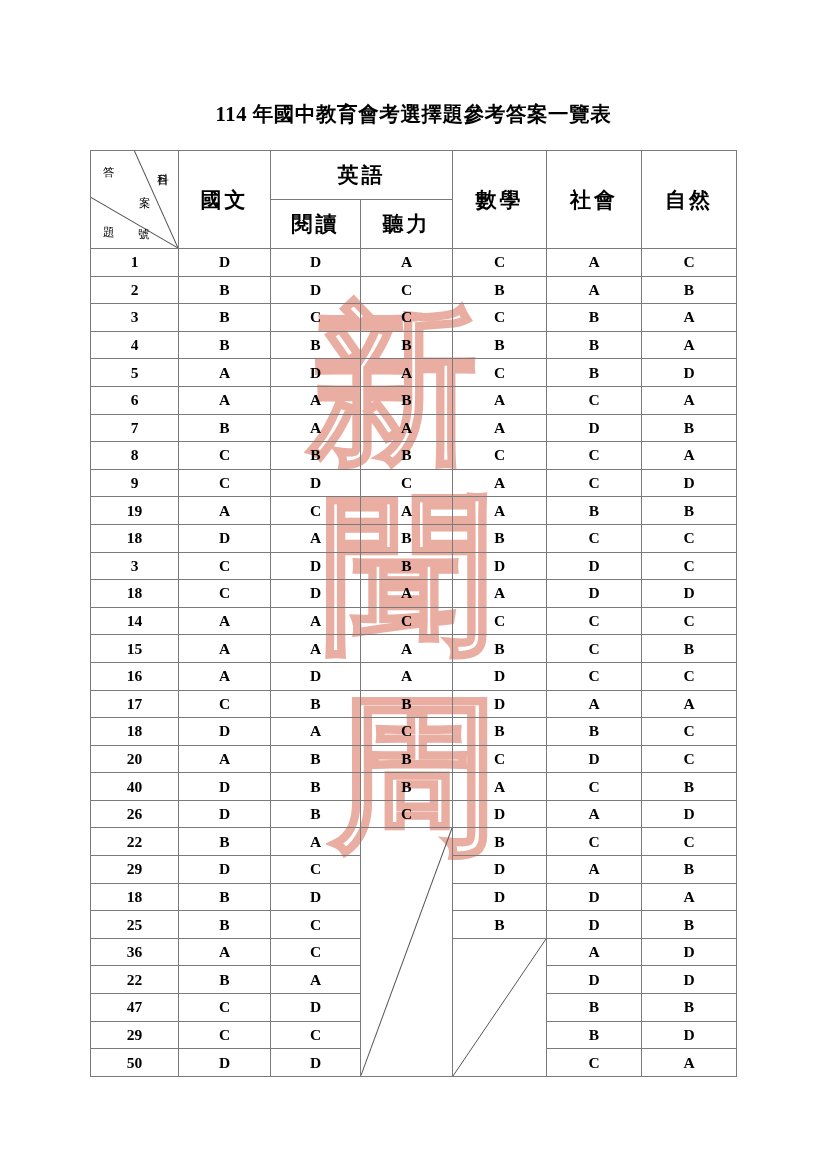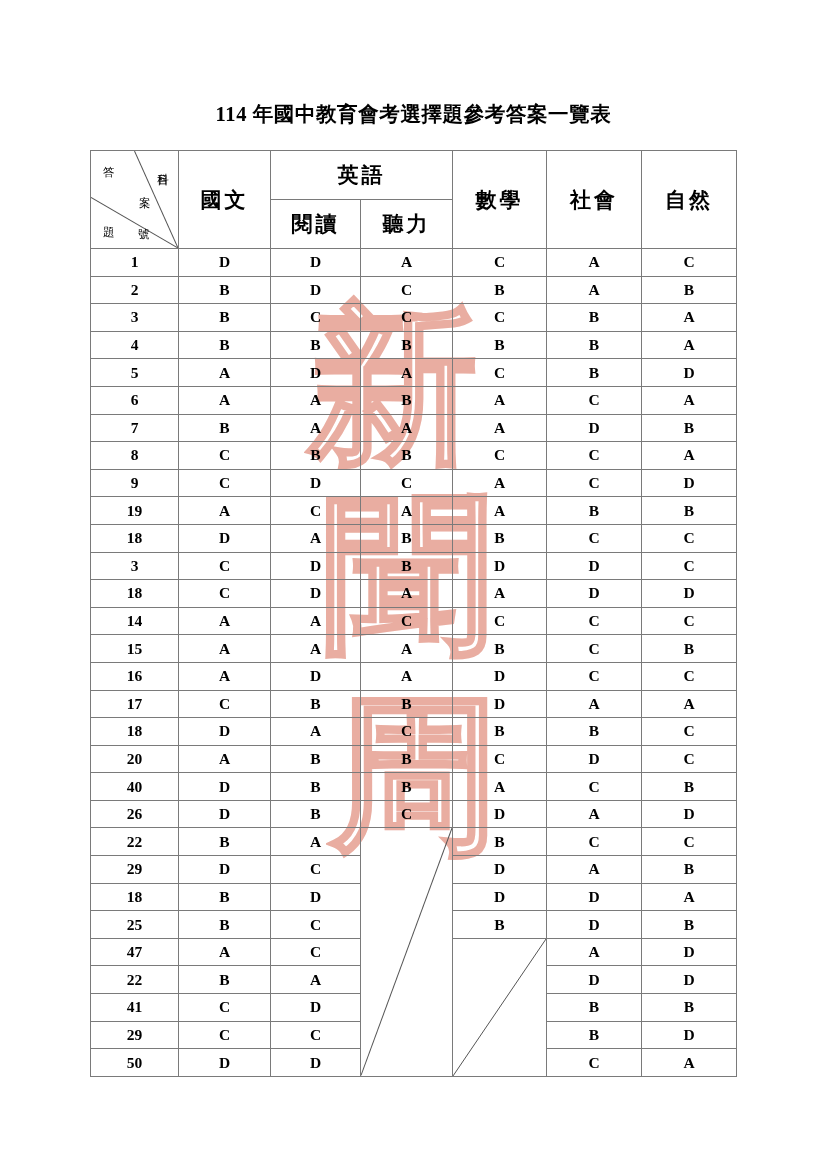--- a/index.html
+++ b/index.html
@@ -408,40 +408,40 @@
           </tr>
           <tr>
             <td class="qno">25</td>
             <td class="ans">B</td>
             <td class="ans">C</td>
             <td class="ans">B</td>
             <td class="ans">D</td>
             <td class="ans">B</td>
           </tr>
           <tr>
-            <td class="qno">47</td>
+            <td class="qno">36</td>
             <td class="ans">A</td>
             <td class="ans">C</td>
             <td class="blank-diag" rowspan="5">
               <svg viewBox="0 0 94 133" preserveAspectRatio="none">
                 <line x1="0" y1="133" x2="94" y2="0" stroke="#555" stroke-width="1" vector-effect="non-scaling-stroke"></line>
               </svg>
             </td>
             <td class="ans">A</td>
             <td class="ans">D</td>
           </tr>
           <tr>
             <td class="qno">22</td>
             <td class="ans">B</td>
             <td class="ans">A</td>
             <td class="ans">D</td>
             <td class="ans">D</td>
           </tr>
           <tr>
-            <td class="qno">41</td>
+            <td class="qno">47</td>
             <td class="ans">C</td>
             <td class="ans">D</td>
             <td class="ans">B</td>
             <td class="ans">B</td>
           </tr>
           <tr>
             <td class="qno">29</td>
             <td class="ans">C</td>
             <td class="ans">C</td>
             <td class="ans">B</td>

